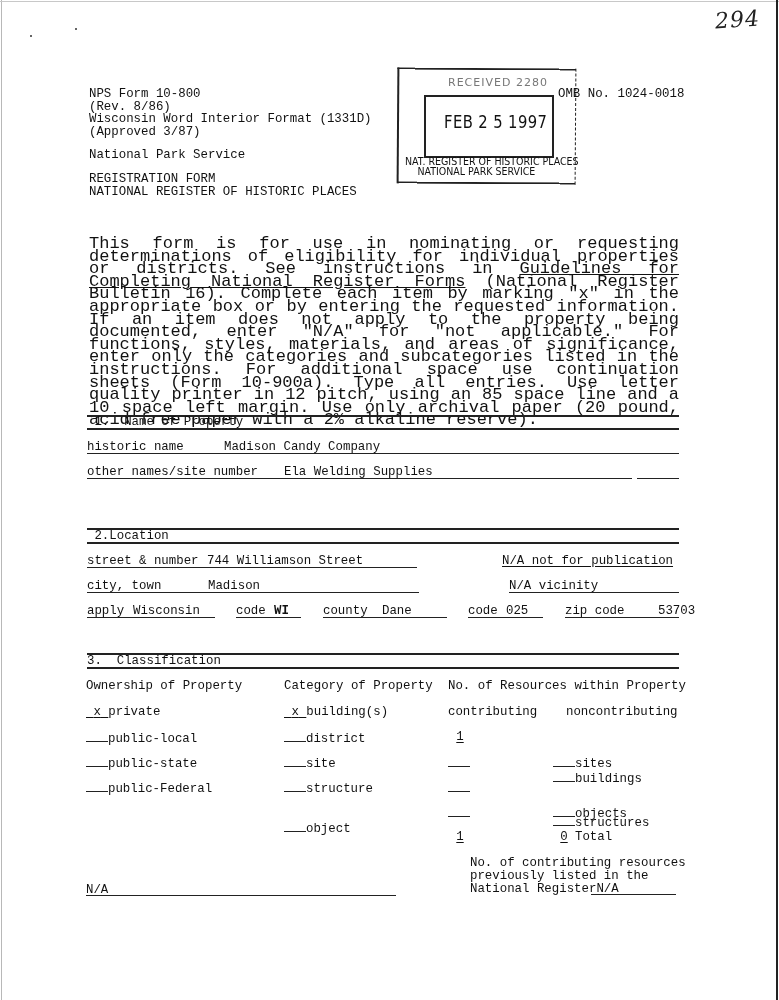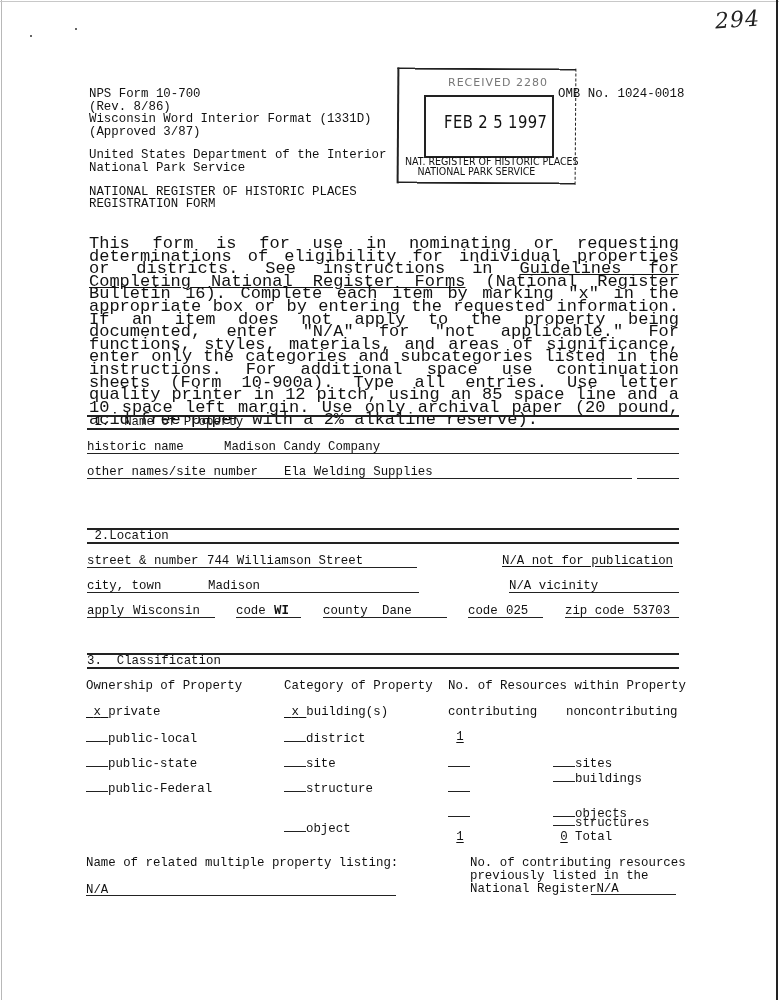--- a/index.html
+++ b/index.html
@@ -70,30 +70,29 @@
 <div class="page">
   <div class="edge-left"></div>
   <div class="edge-top"></div>
   <div class="edge-right"></div>
   <div class="speck" style="left:30px;top:35px;"></div>
   <div class="speck" style="left:75px;top:28px;"></div>
 
   <div class="handwritten">294</div>
 
   <div class="hdr-block">
-    <div>NPS Form 10-700</div>
+    <div>NPS Form 10-800</div>
     <div>(Rev. 8/86)</div>
     <div>Wisconsin Word Interior Format (1331D)</div>
     <div>(Approved 3/87)</div>
     <div class="gap"></div>
-    <div>United States Department of the Interior</div>
     <div>National Park Service</div>
     <div class="gap"></div>
+    <div>REGISTRATION FORM</div>
     <div>NATIONAL REGISTER OF HISTORIC PLACES</div>
-    <div>REGISTRATION FORM</div>
   </div>
 
   <div class="stamp-outer"></div>
   <div class="stamp-received">RECEIVED 2280</div>
   <div class="stamp-inner"></div>
   <div class="stamp-date">FEB 2 5 1997</div>
   <div class="stamp-footer">
     <div>NAT. REGISTER OF HISTORIC PLACES</div>
     <div>NATIONAL PARK SERVICE</div>
   </div>
@@ -136,21 +135,21 @@
   <div class="abs" style="left:236px;top:605px;">code</div>
   <div class="abs" style="left:274px;top:605px;font-weight:bold;">WI</div>
   <div class="rule" style="left:236px;top:617px;width:65px;"></div>
   <div class="abs" style="left:323px;top:605px;">county</div>
   <div class="abs" style="left:382px;top:605px;">Dane</div>
   <div class="rule" style="left:323px;top:617px;width:124px;"></div>
   <div class="abs" style="left:468px;top:605px;">code</div>
   <div class="abs" style="left:506px;top:605px;">025</div>
   <div class="rule" style="left:468px;top:617px;width:75px;"></div>
   <div class="abs" style="left:565px;top:605px;">zip code</div>
-  <div class="abs" style="left:633px;top:605px;">53703</div>
+  <div class="abs" style="left:658px;top:605px;">53703</div>
   <div class="rule" style="left:565px;top:617px;width:114px;"></div>
 
   <div class="rule thick" style="left:87px;top:653px;width:592px;"></div>
   <div class="abs" style="left:87px;top:655px;">3.  Classification</div>
   <div class="rule thick" style="left:87px;top:667px;width:592px;"></div>
 
   <div class="abs" style="left:86px;top:680px;">Ownership of Property</div>
   <div class="abs" style="left:284px;top:680px;">Category of Property</div>
   <div class="abs" style="left:448px;top:680px;">No. of Resources within Property</div>
 
@@ -176,21 +175,20 @@
 
   <div class="abs" style="left:448px;top:781px;"><span class="blank" style="width:22px;"></span></div>
   <div class="abs" style="left:553px;top:781px;margin-top:34px;"><span class="blank" style="width:22px;"></span><span>structures</span></div>
 
   <div class="abs" style="left:448px;top:806px;"><span class="blank" style="width:22px;"></span></div>
   <div class="abs" style="left:553px;top:806px;"><span class="blank" style="width:22px;"></span><span>objects</span></div>
 
   <div class="abs ul" style="left:448px;top:831px;width:24px;text-align:center;">1</div>
   <div class="abs" style="left:553px;top:831px;"><span class="ul" style="display:inline-block;width:22px;text-align:center;">0</span><span>Total</span></div>
 
-  <div class="abs" style="left:86px;top:857px;">Name of related multiple property listing:</div>
   <div class="abs" style="left:86px;top:884px;">N/A</div>
   <div class="rule" style="left:86px;top:895px;width:310px;"></div>
 
   <div class="abs" style="left:470px;top:857px;">No. of contributing resources</div>
   <div class="abs" style="left:470px;top:870px;">previously listed in the</div>
   <div class="abs" style="left:470px;top:883px;"><span>National Register</span><span>N/A</span></div>
   <div class="rule" style="left:591px;top:894px;width:85px;"></div>
 </div>
 
 </body></html>

